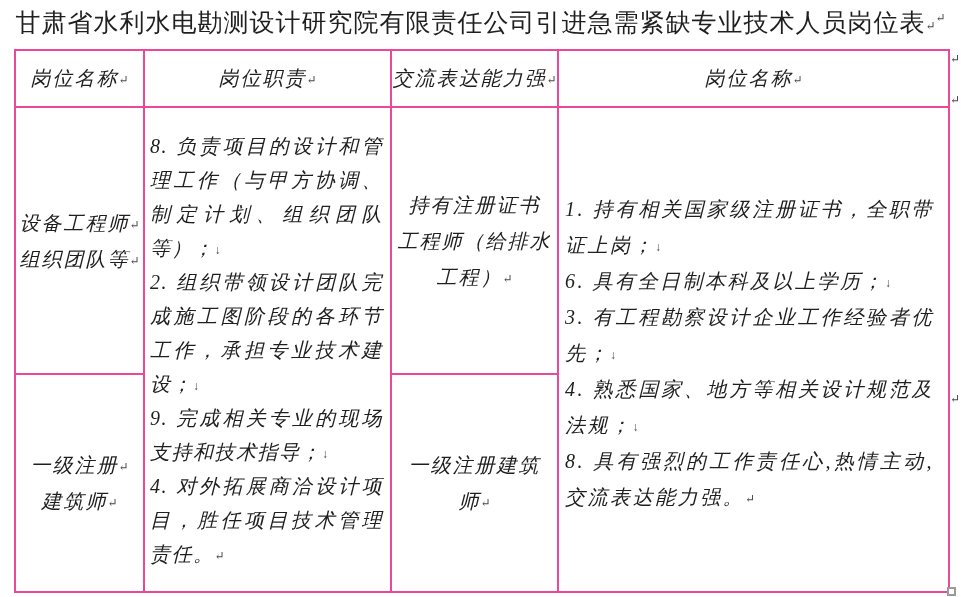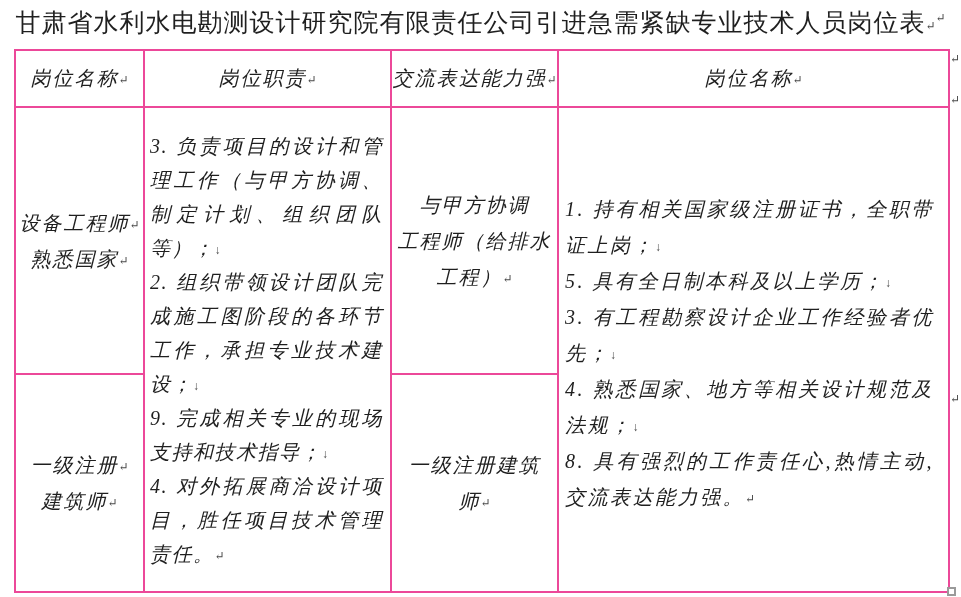--- a/index.html
+++ b/index.html
@@ -69,36 +69,36 @@
     <tbody>
         <tr class="hdr-row">
       <th class="hd"><span>岗位名称</span><span class="mark">↵</span></th>
       <th class="hd"><span>岗位职责</span><span class="mark">↵</span></th>
       <th class="hd"><span>交流表达能力强</span><span class="mark">↵</span></th>
       <th class="hd"><span>岗位名称</span><span class="mark">↵</span></th>
     </tr>
     <tr class="row1">
       <td class="center-cell">
         <div><span>设备工程师</span><span class="mark">↵</span></div>
-        <div><span>熟悉国家</span><span class="mark">↵</span></div>
+        <div><span>组织团队等</span><span class="mark">↵</span></div>
       </td>
       <td class="duties-cell" rowspan="2">
-        <div class="list-item"><span>3. 负责项目的设计和管理工作（与甲方协调、制定计划、组织团队等）；</span><span class="mark">↓</span></div>
+        <div class="list-item"><span>8. 负责项目的设计和管理工作（与甲方协调、制定计划、组织团队等）；</span><span class="mark">↓</span></div>
         <div class="list-item"><span>2. 组织带领设计团队完成施工图阶段的各环节工作，承担专业技术建设；</span><span class="mark">↓</span></div>
         <div class="list-item"><span>9. 完成相关专业的现场支持和技术指导；</span><span class="mark">↓</span></div>
         <div class="list-item"><span>4. 对外拓展商洽设计项目，胜任项目技术管理责任。</span><span class="mark">↵</span></div>
       </td>
       <td class="center-cell">
-        <div><span>与甲方协调</span><span class="mark"></span></div>
+        <div><span>持有注册证书</span><span class="mark"></span></div>
         <div><span>工程师（给排水</span><span class="mark"></span></div>
         <div><span>工程）</span><span class="mark">↵</span></div>
       </td>
       <td class="req-cell" rowspan="2">
         <div class="list-item"><span>1. 持有相关国家级注册证书，全职带证上岗；</span><span class="mark">↓</span></div>
-        <div class="list-item"><span>5. 具有全日制本科及以上学历；</span><span class="mark">↓</span></div>
+        <div class="list-item"><span>6. 具有全日制本科及以上学历；</span><span class="mark">↓</span></div>
         <div class="list-item"><span>3. 有工程勘察设计企业工作经验者优先；</span><span class="mark">↓</span></div>
         <div class="list-item"><span>4. 熟悉国家、地方等相关设计规范及法规；</span><span class="mark">↓</span></div>
         <div class="list-item"><span>8. 具有强烈的工作责任心,热情主动,交流表达能力强。</span><span class="mark">↵</span></div>
       </td>
     </tr>
     <tr class="row2">
       <td class="center-cell">
         <div><span>一级注册</span><span class="mark">↵</span></div>
         <div><span>建筑师</span><span class="mark">↵</span></div>
       </td>

